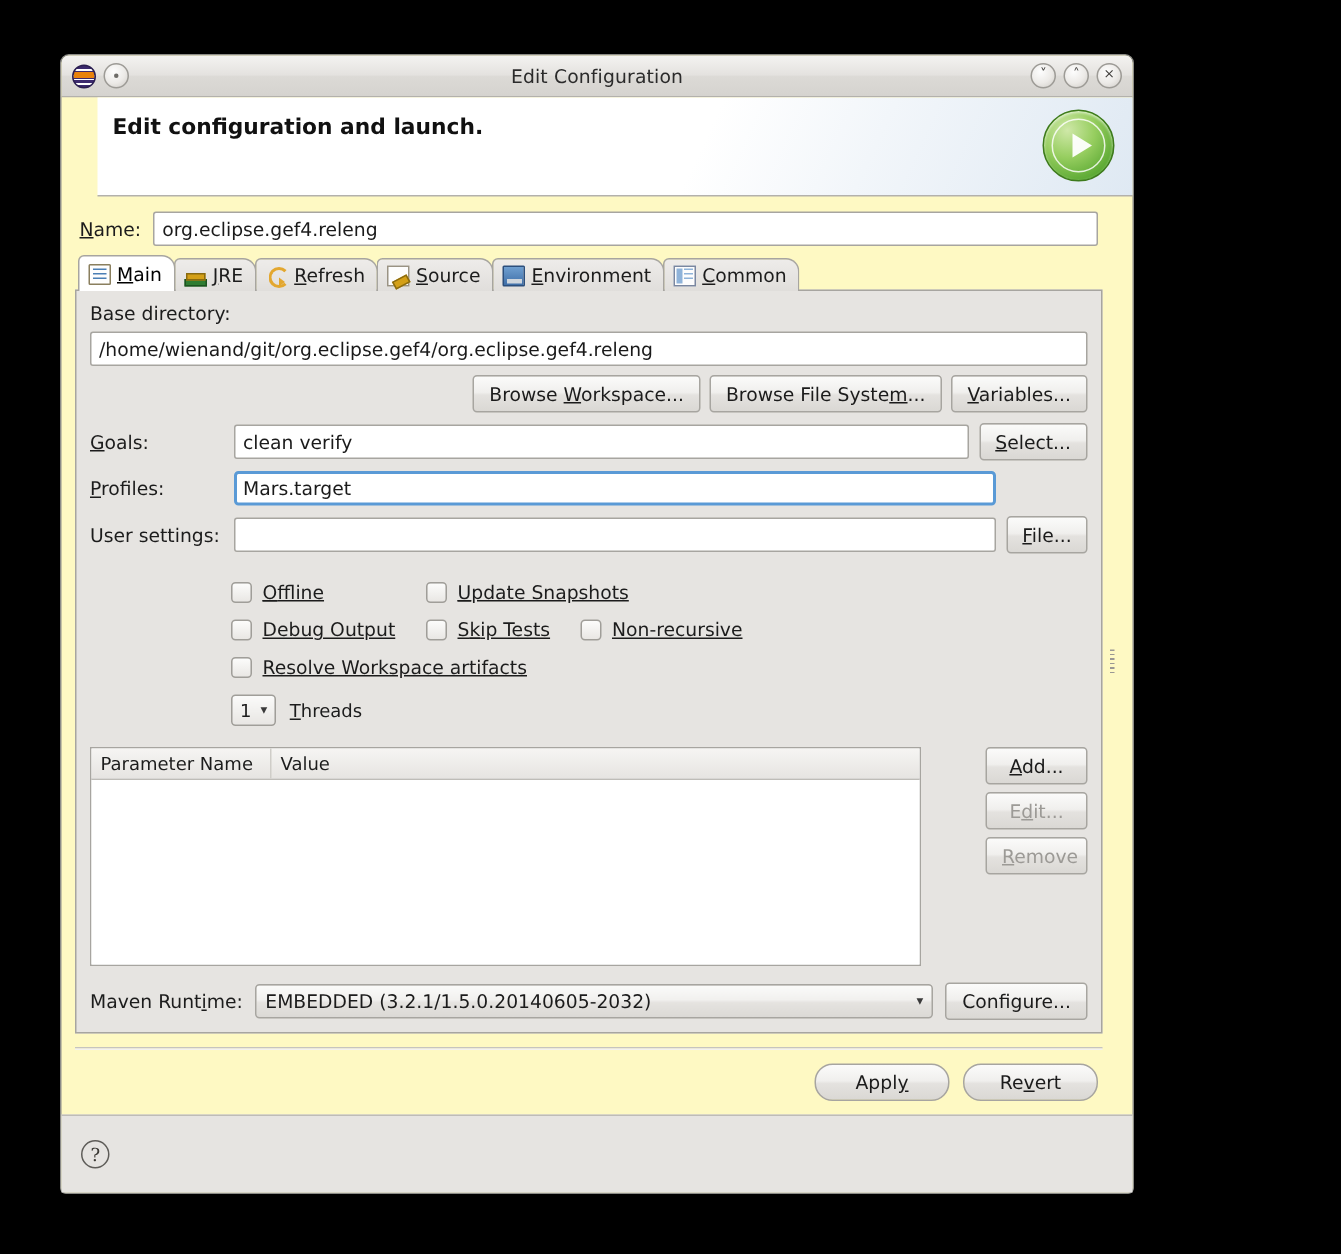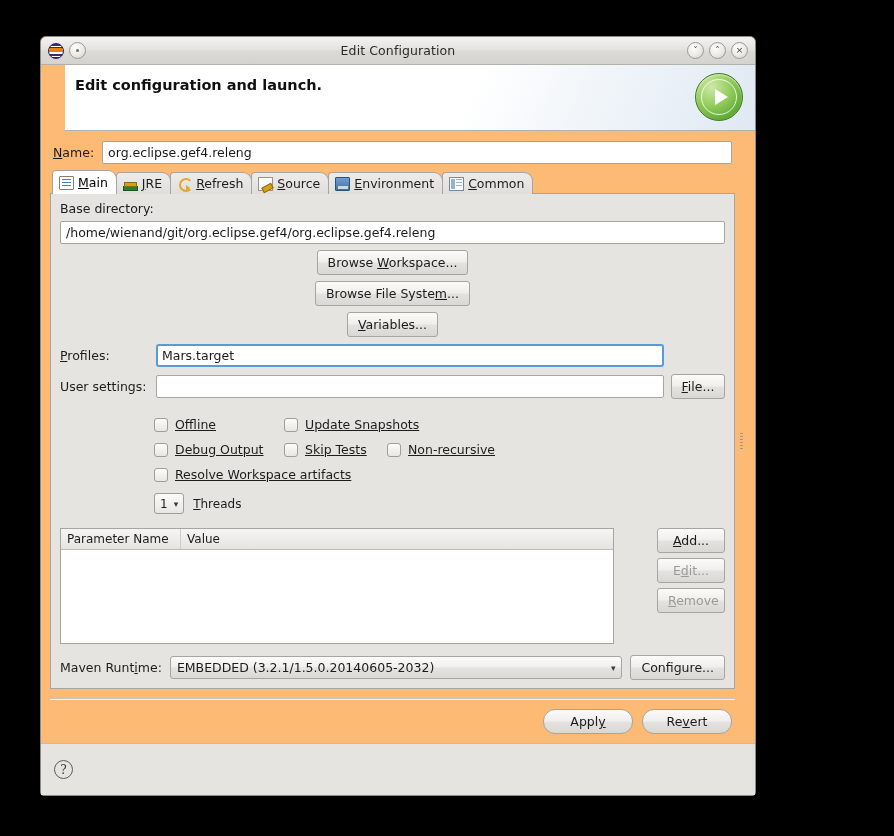--- a/index.html
+++ b/index.html
@@ -9,21 +9,21 @@
     background: #000000;
     font-family: "DejaVu Sans", sans-serif;
     overflow: hidden;
   }
 
   
   #window {
     position: absolute;
     left: 40px; top: 36px;
     width: 716px; height: 760px;
-    background: #fdba74;
+    background: #fef9c3;
     border: 1px solid #8b8b87;
     border-radius: 6px 6px 4px 4px;
     display: flex; flex-direction: column;
     box-shadow: 0 0 0 1px rgba(0,0,0,.25);
   }
 
   
   #titlebar {
     height: 28px; flex: 0 0 28px;
     background: linear-gradient(to bottom,#f4f3f1 0%,#e4e2df 48%,#dcdad6 52%,#d5d3cf 100%);
@@ -169,21 +169,21 @@
     font-family: "DejaVu Sans", sans-serif;
     font-size: 12.5px; color: #1b1b1b;
     background: linear-gradient(to bottom,#fbfbfa 0%,#f0efed 46%,#e4e2df 54%,#dad8d4 100%);
     border: 1px solid #a7a5a0; border-radius: 3px;
     padding: 0 10px; height: 25px; cursor: default;
     white-space: nowrap;
   }
   button.btn:disabled { color: #9c9a96; }
 
   .row { display: flex; align-items: center; }
-  .browse-row { justify-content: flex-end; gap: 6px; margin-top: 6px; flex-direction: column; }
+  .browse-row { justify-content: flex-end; gap: 6px; margin-top: 6px; }
 
   .field-row { display: flex; align-items: center; gap: 0; margin-top: 7px; }
   .field-row .fld-label { width: 96px; flex: 0 0 96px; }
   .field-row input.txt { flex: 1 1 auto; min-width: 0; }
   .field-row button.btn { margin-left: 7px; flex: 0 0 auto; }
 
   
   .cb-area { margin-top: 13px; padding-left: 94px; }
   .cb-line { display: flex; align-items: center; height: 25px; }
   .cb-item { display: flex; align-items: center; gap: 7px; font-size: 12.5px; color: #1c1c1c; text-decoration: underline; }
@@ -326,20 +326,25 @@
 
           <div style="font-size:12.5px;color:#1c1c1c;">Base directory:</div>
           <input class="txt" style="margin-top: 5px; width: 100%;" value="/home/wienand/git/org.eclipse.gef4/org.eclipse.gef4.releng">
 
           <div class="row browse-row">
             <button class="btn">Browse <span class="u">W</span>orkspace...</button>
             <button class="btn">Browse File Syste<span class="u">m</span>...</button>
             <button class="btn"><span class="u">V</span>ariables...</button>
           </div>
 
+          <div class="field-row">
+            <label class="fld-label"><span class="u">G</span>oals:</label>
+            <input class="txt" value="clean verify" style="">
+            <button class="btn"><span class="u">S</span>elect...</button>
+          </div>
 
           <div class="field-row">
             <label class="fld-label"><span class="u">P</span>rofiles:</label>
             <input class="txt focused" style="margin-right: 61px;" value="Mars.target">
           </div>
 
           <div class="field-row">
             <label class="fld-label">User settings:</label>
             <input class="txt" value="" style="">
             <button class="btn" style="width:54px;padding:0;"><span class="u">F</span>ile...</button>

